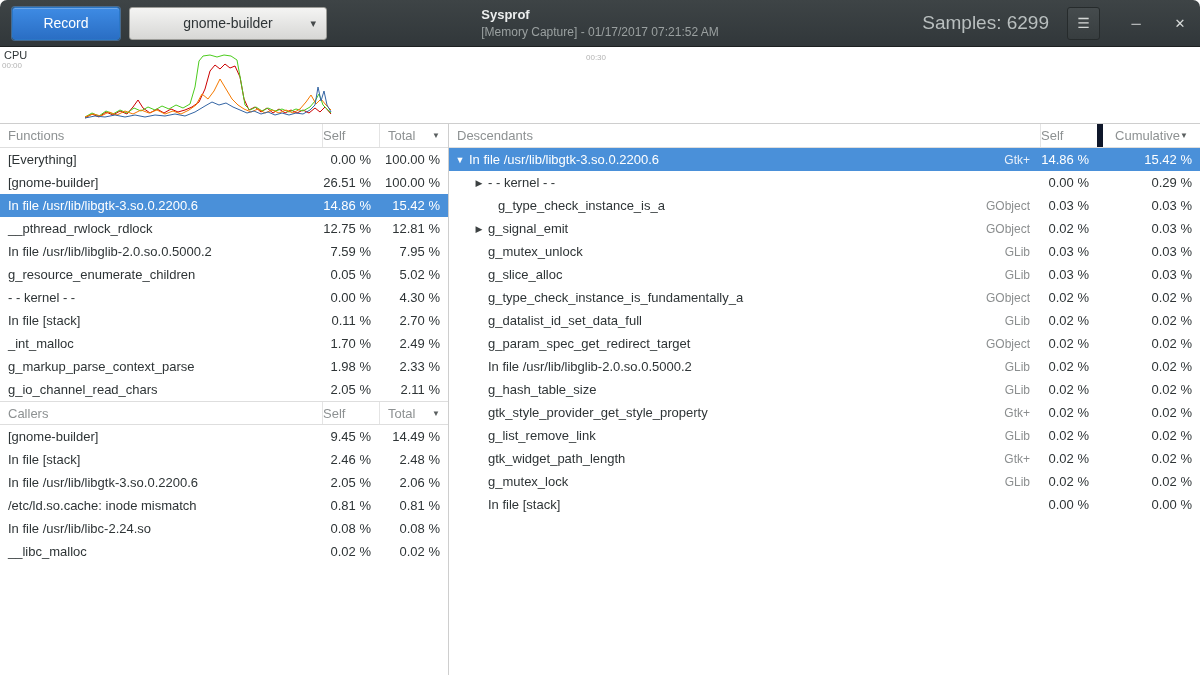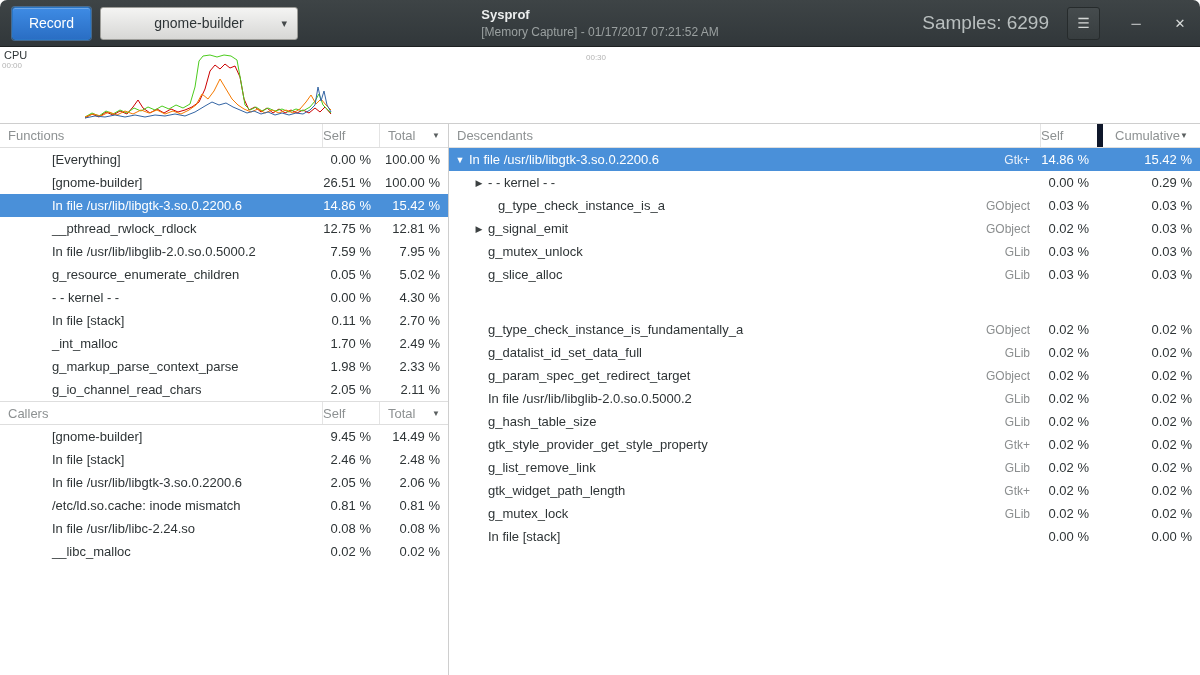--- a/index.html
+++ b/index.html
@@ -14,21 +14,21 @@
 
   
   .headerbar {
     height:47px; display:flex; align-items:center; position:relative;
     background:linear-gradient(#3e4446,#31373a);
     border-bottom:1px solid #1d2021;
     border-radius:7px 7px 0 0;
     padding:0 12px; gap:9px;
   }
   .record-btn {
-    width:79px; height:33px; border-radius:3px;
+    width:108px; height:33px; border-radius:3px;
     border:1px solid #2a76c6;
     background:linear-gradient(#3e8be4,#2a6ec4);
     box-shadow: inset 0 1px rgba(255,255,255,.25), 0 0 0 1px rgba(90,160,235,.45);
     color:#ffffff; font-size:14px;
   }
   .process-dropdown {
     width:198px; height:33px; border-radius:3px;
     border:1px solid #9c9c98;
     background:linear-gradient(#f4f4f3,#d7d7d5);
     color:#2e3436; font-size:14px;
@@ -70,21 +70,21 @@
   .panel-header.with-top { border-top:1px solid #dedede; }
   .hc { display:flex; align-items:center; }
   .hc-name  { flex:1; padding-left:8px; }
   .hc-self  { width:57px;  border-left:1px solid #e4e4e4; padding-left:0; }
   .hc-total { width:69px;  border-left:1px solid #e4e4e4; padding:0 8px; justify-content:space-between; }
   .hc-cum   { width:103px; border-left:6px solid #0f172a; padding:0 4px; justify-content:center; }
   .sort-arrow { font-size:8px; color:#5a5f60; }
 
   .row {
     display:flex; align-items:center; height:23px; flex:none;
-    font-size:13px; color:#2e3436; white-space:nowrap;padding-left:44px;
+    font-size:13px; color:#2e3436; white-space:nowrap;
   }
   .row.selected { background:#4a90d9; color:#ffffff; }
   .cell-name  { flex:1; padding-left:8px; overflow:hidden; }
   .drow .cell-name { padding-left:2px; }
   .cell-self  { width:57px;  text-align:right; padding-right:8px; flex:none; }
   .cell-total { width:69px;  text-align:right; padding-right:8px; flex:none; }
   .cell-cum   { width:103px; text-align:right; padding-right:8px; flex:none; }
   .tag { width:84px; text-align:right; color:#8b8e8f; font-size:12px; flex:none; padding-right:10px; }
   .row.selected .tag { color:#e8f0fa; }
   .expander { width:14px; flex:none; font-size:9px; color:#3c4142; text-align:center; }
@@ -283,21 +283,21 @@
             <span class="cell-self">0.03 %</span>
             <span class="cell-cum">0.03 %</span>
           </div>
           <div class="row drow" style="padding-left: 23px;">
             <span class="expander"></span>
             <span class="cell-name">g_slice_alloc</span>
             <span class="tag">GLib</span>
             <span class="cell-self">0.03 %</span>
             <span class="cell-cum">0.03 %</span>
           </div>
-          <div class="row drow" style="padding-left: 23px; margin-top: 32px;">
+          <div class="row drow" style="padding-left: 23px;">
             <span class="expander"></span>
             <span class="cell-name">g_type_check_instance_is_fundamentally_a</span>
             <span class="tag">GObject</span>
             <span class="cell-self">0.02 %</span>
             <span class="cell-cum">0.02 %</span>
           </div>
           <div class="row drow" style="padding-left: 23px;">
             <span class="expander"></span>
             <span class="cell-name">g_datalist_id_set_data_full</span>
             <span class="tag">GLib</span>

